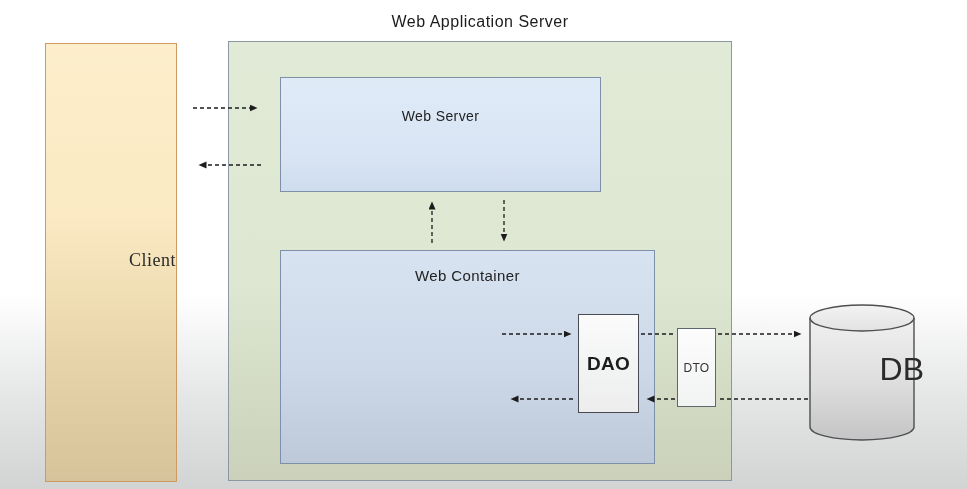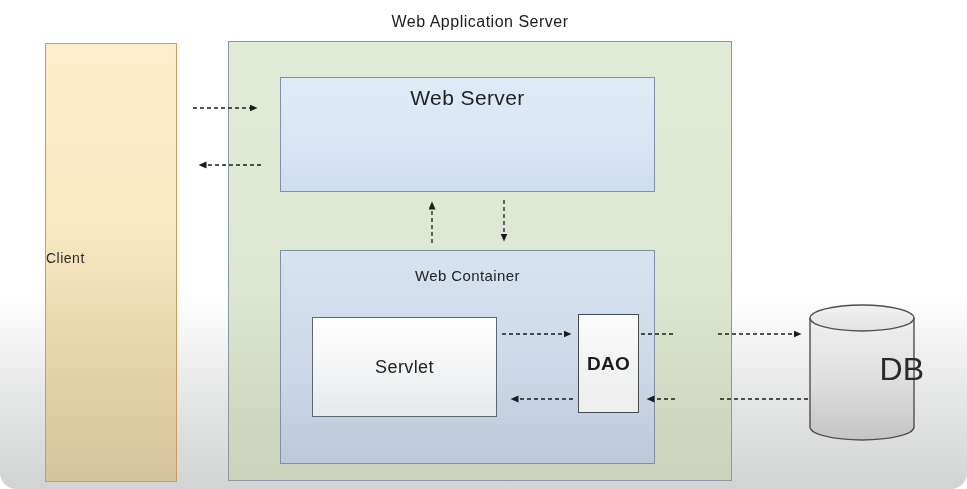--- a/index.html
+++ b/index.html
@@ -2,47 +2,46 @@
 <html><head>
 <meta charset="utf-8">
 <style>
   html,body{margin:0;padding:0;}
   body{font-family:"Liberation Sans", sans-serif; color:#1e1e1e;}
   .stage{
     position:relative;
     width:967px;height:489px;
     overflow:hidden;
     background:linear-gradient(180deg,#ffffff 0%,#ffffff 60%,#e4e5e5 82%,#d2d4d4 100%);
-    border-radius:16px;
   }
   .box{position:absolute; box-sizing:border-box;}
   .diagram-title{
     position:absolute; left:280px; top:13px; width:400px;
     text-align:center; font-size:16px; color:#1c1c1c; letter-spacing:0.5px;
   }
   .client{
     left:45px; top:43px; width:132px; height:439px;
     background:linear-gradient(180deg,#fdeecb 0%,#fae9c2 40%,#e6d2a8 75%,#d6c39b 100%);
     border:1px solid #cf9a5f;
   }
   .client-label{
     position:absolute; top:206px; left:0; right:0;
-    text-align:left; font-size:14px; color:#2a2a2a; letter-spacing:0.5px;
+    text-align:right; font-size:18px; color:#2a2a2a; letter-spacing:0.5px;font-family:Liberation Serif, serif;
   }
   .was-box{
     left:228px; top:41px; width:504px; height:440px;
     background:linear-gradient(180deg,#e1ead6 0%,#dde7d1 55%,#cbd1ba 100%);
     border:1px solid #8b97a3;
   }
   .web-server{
-    left:280px; top:77px; width:375px; height:115px;
+    left:280px; top:77px; width:321px; height:115px;
     background:linear-gradient(180deg,#e0ebf8 0%,#d8e4f3 70%,#cfdcee 100%);
     border:1px solid #7d90a8;
-    text-align:center; padding-top:8px;
-    font-size:21px; color:#222; letter-spacing:0.4px;
+    text-align:center; padding-top:30px;
+    font-size:14px; color:#222; letter-spacing:0.4px;
   }
   .web-container{
     left:280px; top:250px; width:375px; height:214px;
     background:linear-gradient(180deg,#d8e3f1 0%,#cdd9e8 55%,#bdc9d8 100%);
     border:1px solid #7d90a8;
     text-align:center; padding-top:16px;
     font-size:15px; color:#222; letter-spacing:0.4px;
   }
   .servlet{
     left:312px; top:317px; width:185px; height:100px;
@@ -86,28 +85,28 @@
   <div class="box was-box"></div>
 
   <div class="box web-server">
     <span>Web Server</span>
   </div>
 
   <div class="box web-container">
     <span>Web Container</span>
   </div>
 
-  <div class="box servlet">
-    <span>Servlet</span>
-  </div>
 
   <div class="box dao">
     <span>DAO</span>
   </div>
 
+  <div class="box dto">
+    <span>DTO</span>
+  </div>
 
   <svg class="db-svg" viewBox="0 0 120 140">
     <defs>
       <linearGradient id="cylGrad" x1="0" y1="0" x2="0" y2="1">
         <stop offset="0" stop-color="#f0f0f0"></stop>
         <stop offset="0.55" stop-color="#dddddd"></stop>
         <stop offset="1" stop-color="#c4c4c6"></stop>
       </linearGradient>
       <linearGradient id="cylTop" x1="0" y1="0" x2="0" y2="1">
         <stop offset="0" stop-color="#f3f3f3"></stop>

